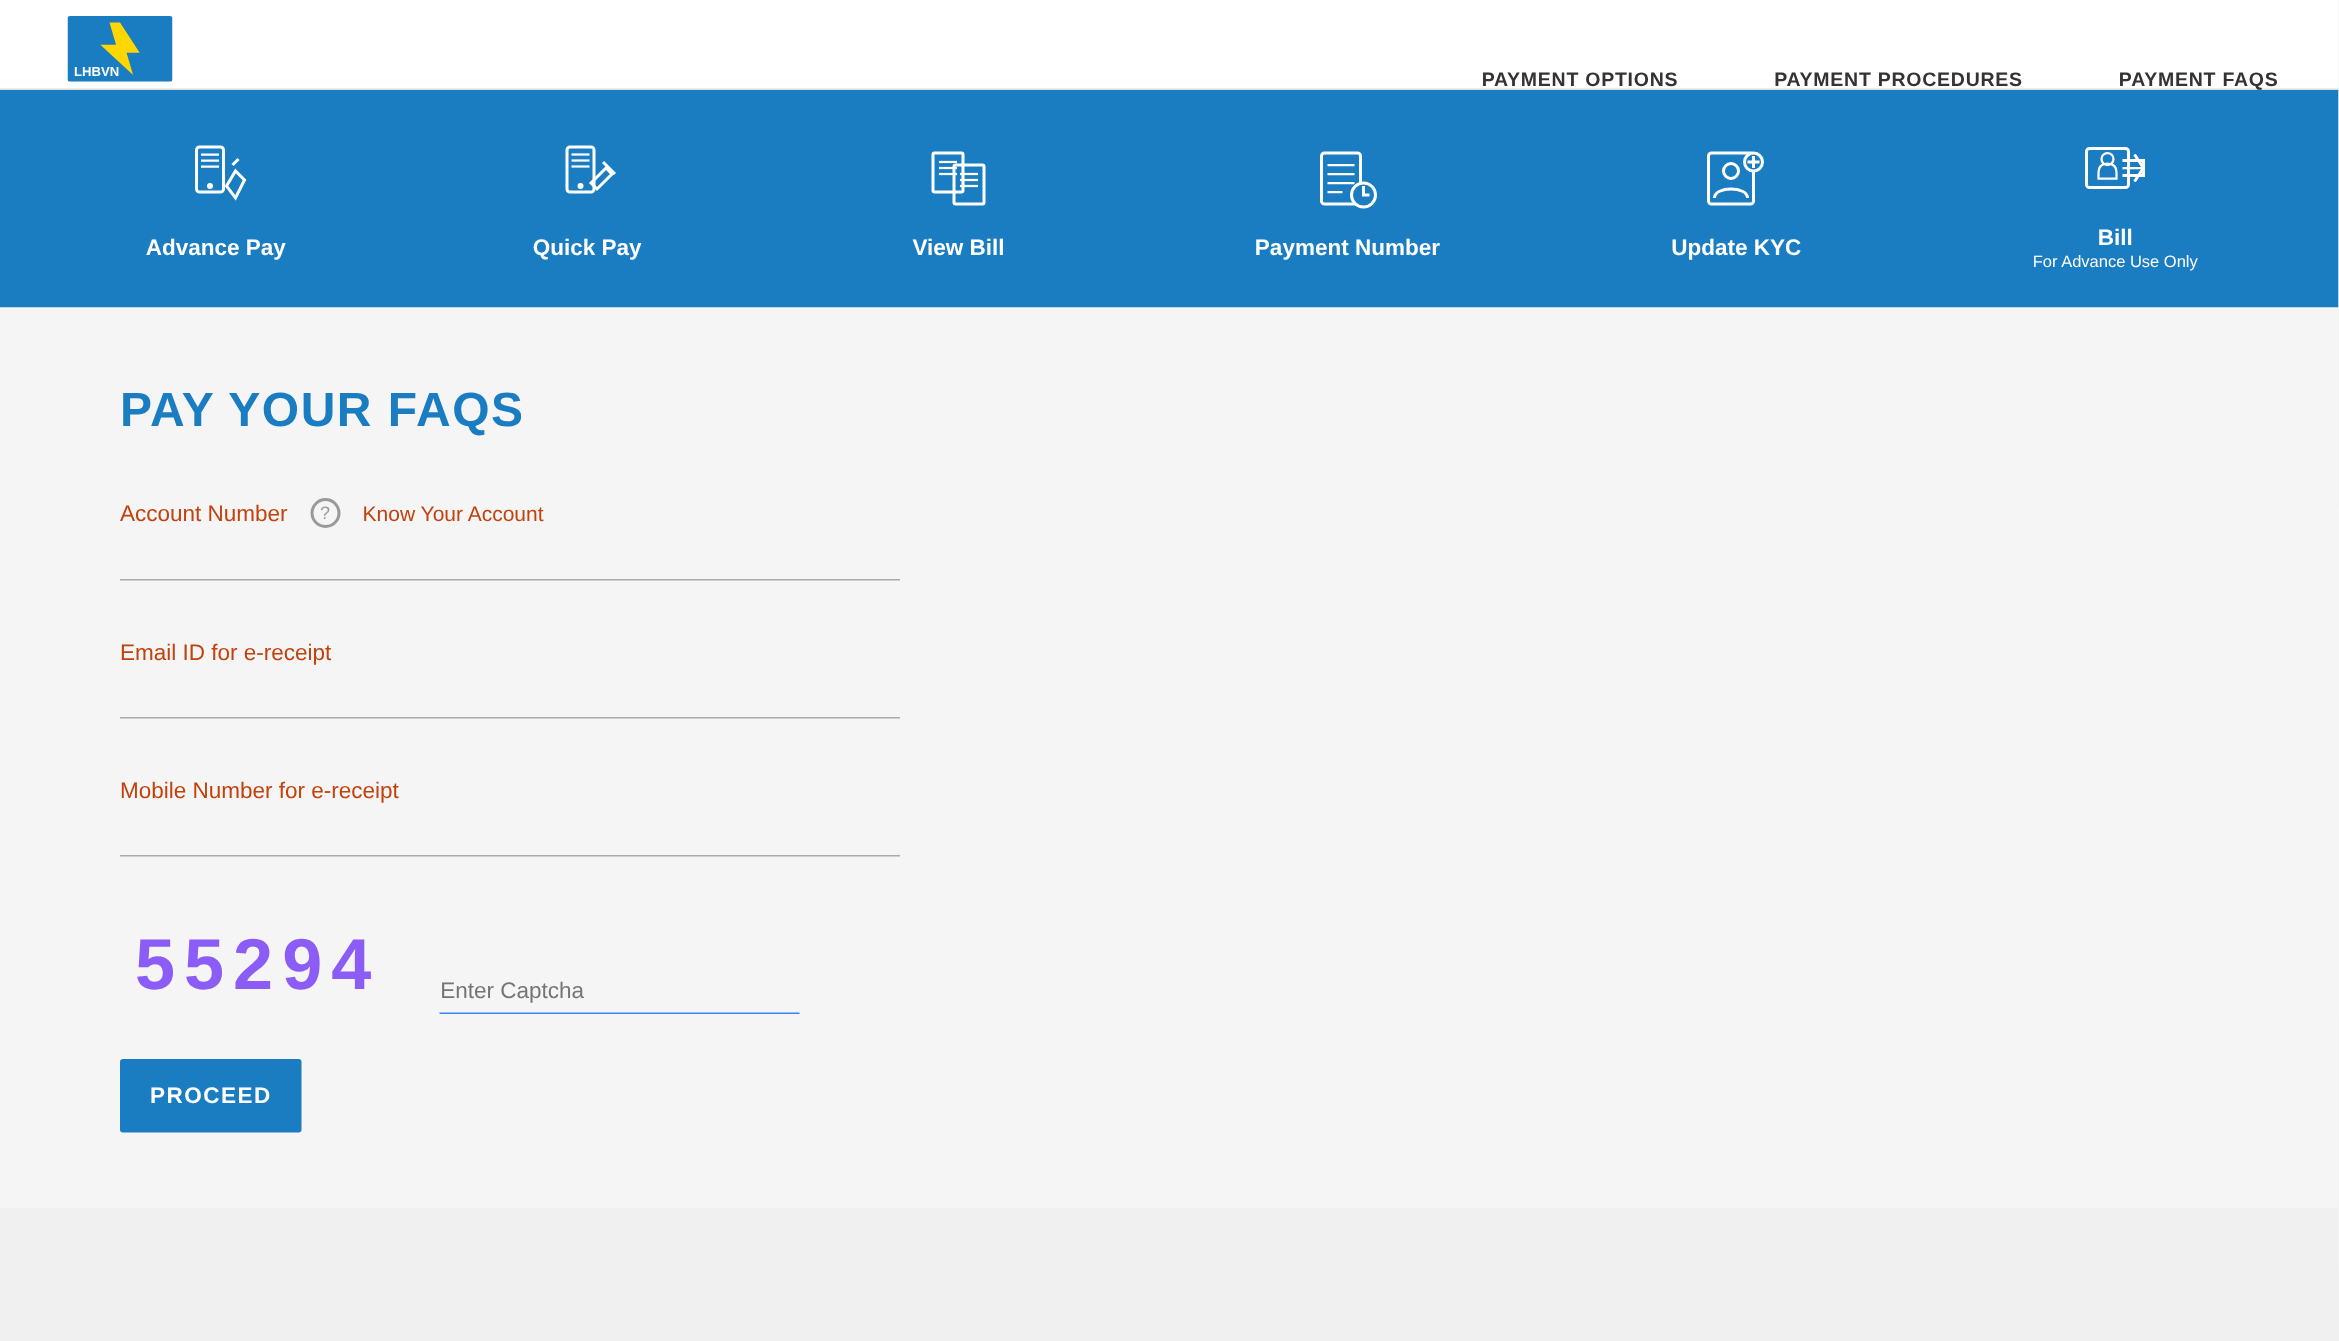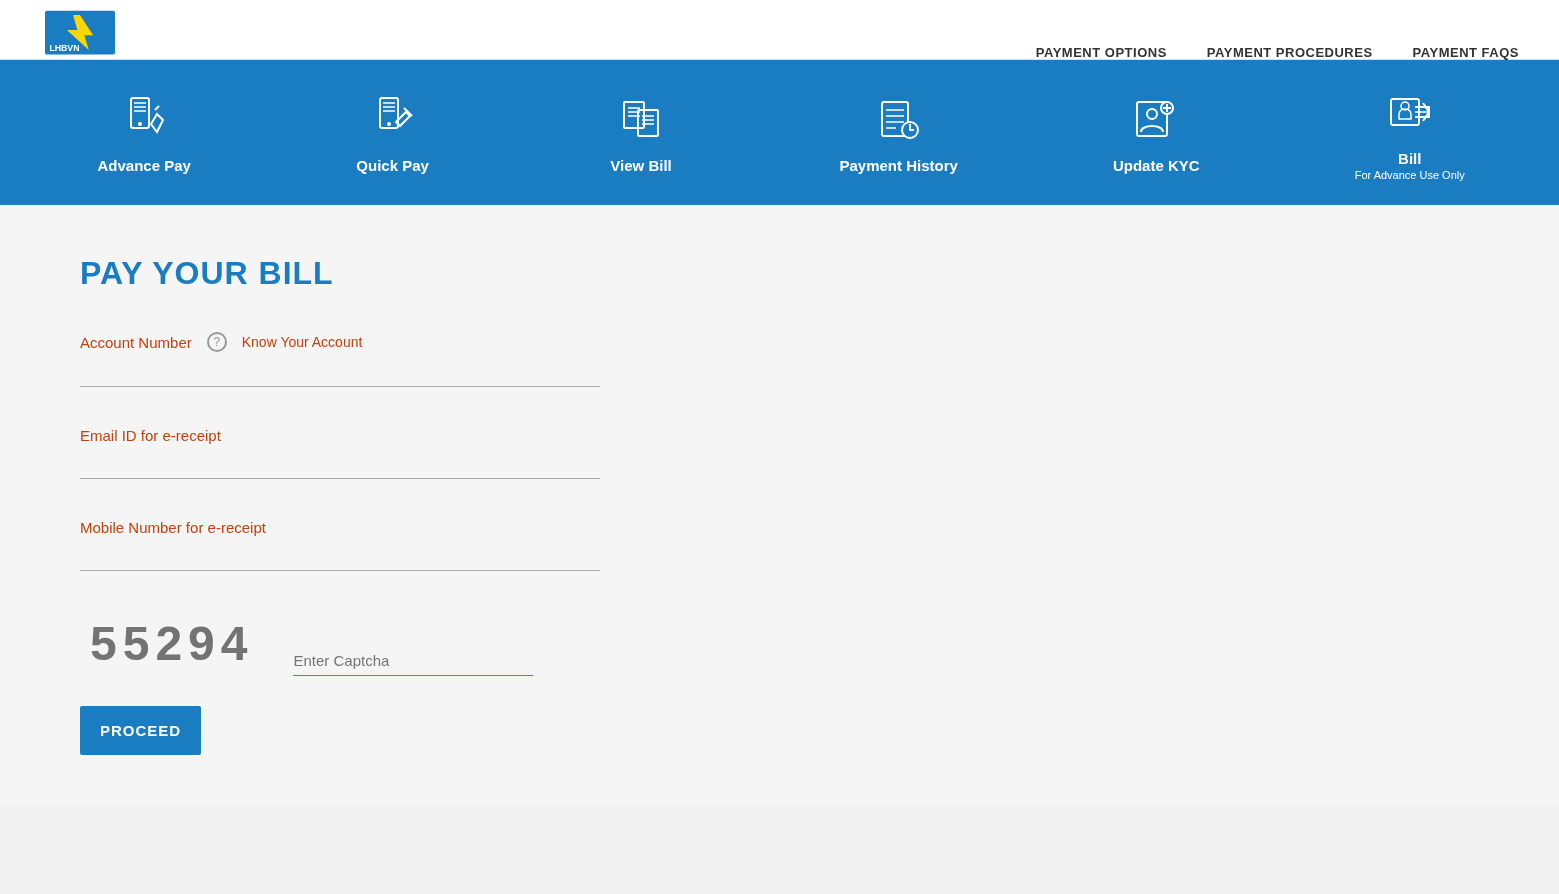--- a/index.html
+++ b/index.html
@@ -26,21 +26,21 @@
       align-items: flex-end;
       justify-content: center;
       position: relative;
     }
     .logo-svg {
       width: 70px;
       height: 45px;
     }
     .nav-links {
       display: flex;
-      gap: 40px;
+      gap: 64px;
       margin-top: 46px;
     }
     .nav-link {
       font-size: 13px;
       font-weight: 600;
       letter-spacing: 0.5px;
       color: #333;
       text-decoration: none;
       cursor: pointer;
     }
@@ -144,21 +144,21 @@
     }
     .captcha-row {
       display: flex;
       align-items: flex-end;
       gap: 30px;
       margin-bottom: 30px;
     }
     .captcha-display {
       font-size: 48px;
       font-weight: 900;
-      color: #737373;
+      color: #8b5cf6;
       letter-spacing: 6px;
       padding: 5px 10px;
     }
     .captcha-input {
       width: 240px;
       border: none;
       border-bottom: 1px solid #3b82f6;
       background: transparent;
       outline: none;
       font-size: 15px;
@@ -250,21 +250,21 @@
       <svg width="50" height="50" viewBox="0 0 50 50" fill="none" xmlns="http://www.w3.org/2000/svg">
         <rect x="8" y="8" width="26" height="34" rx="2" stroke="white" stroke-width="2" fill="none"></rect>
         <line x1="12" y1="16" x2="30" y2="16" stroke="white" stroke-width="1.5"></line>
         <line x1="12" y1="22" x2="30" y2="22" stroke="white" stroke-width="1.5"></line>
         <line x1="12" y1="28" x2="30" y2="28" stroke="white" stroke-width="1.5"></line>
         <line x1="12" y1="34" x2="22" y2="34" stroke="white" stroke-width="1.5"></line>
         <circle cx="36" cy="36" r="8" fill="#1a7cc1" stroke="white" stroke-width="2"></circle>
         <polyline points="36,30 36,36 40,36" stroke="white" stroke-width="2" fill="none"></polyline>
       </svg>
     </div>
-    <span class="nav-label">Payment History</span>
+    <span class="nav-label">Payment Number</span>
   </div>
 
   <div class="nav-item">
     <div class="icon-wrap">
       <svg width="50" height="50" viewBox="0 0 50 50" fill="none" xmlns="http://www.w3.org/2000/svg">
         <rect x="6" y="8" width="30" height="34" rx="2" stroke="white" stroke-width="2" fill="none"></rect>
         <circle cx="21" cy="20" r="5" stroke="white" stroke-width="2" fill="none"></circle>
         <path d="M10 38 C10 30 32 30 32 38" stroke="white" stroke-width="2" fill="none"></path>
         <circle cx="36" cy="14" r="6" fill="#1a7cc1" stroke="white" stroke-width="2"></circle>
         <line x1="36" y1="10" x2="36" y2="18" stroke="white" stroke-width="2"></line>
@@ -285,21 +285,21 @@
         <circle cx="20" cy="19" r="4" stroke="white" stroke-width="1.5" fill="none"></circle>
       </svg>
     </div>
     <span class="nav-label">Bill</span>
     <span class="nav-sublabel">For Advance Use Only</span>
   </div>
 
 </nav>
 
 <main class="main-content">
-  <h1 class="page-title">PAY YOUR BILL</h1>
+  <h1 class="page-title">PAY YOUR FAQS</h1>
 
   <div class="form-section">
 
     
     <div class="form-group">
       <div class="field-row">
         <label class="field-label">Account Number</label>
         <span class="help-circle">?</span>
         <a class="know-account">Know Your Account</a>
       </div>

